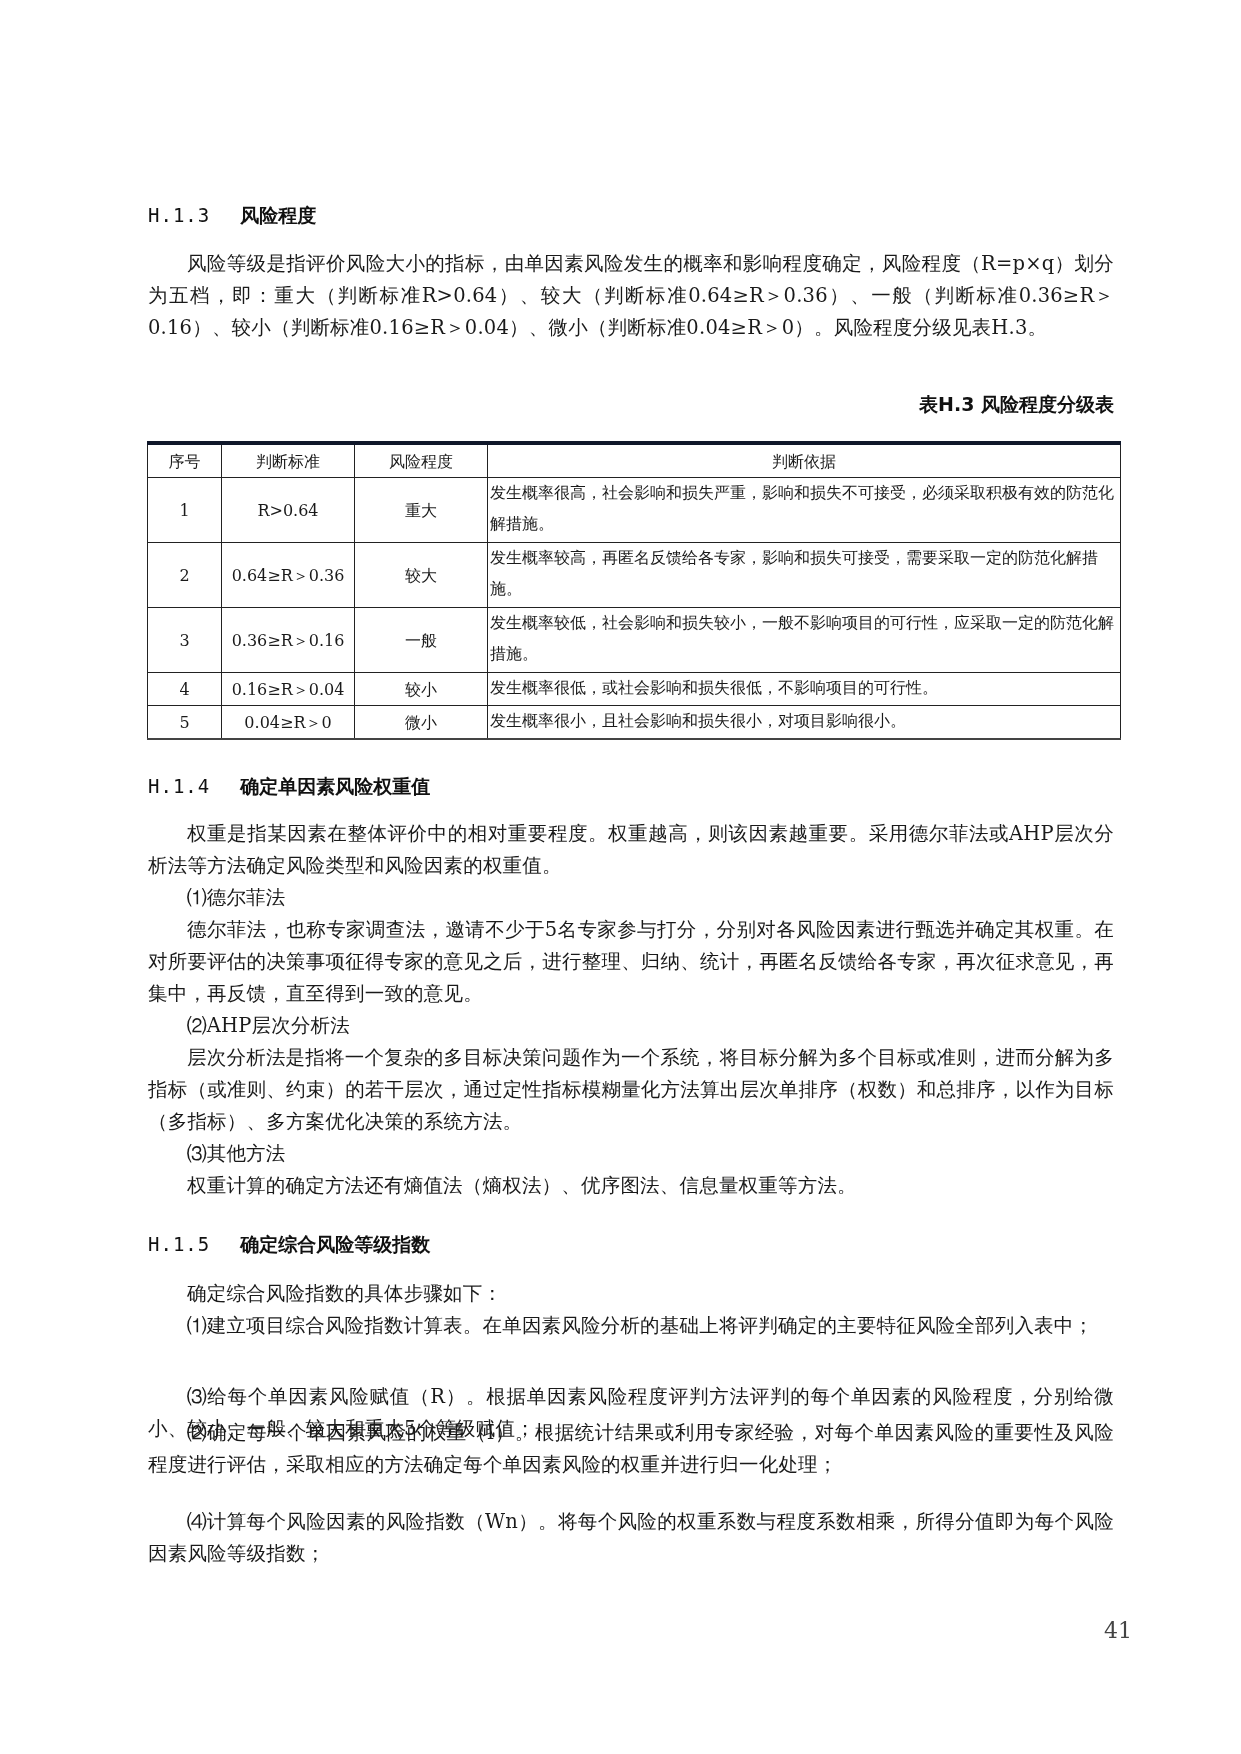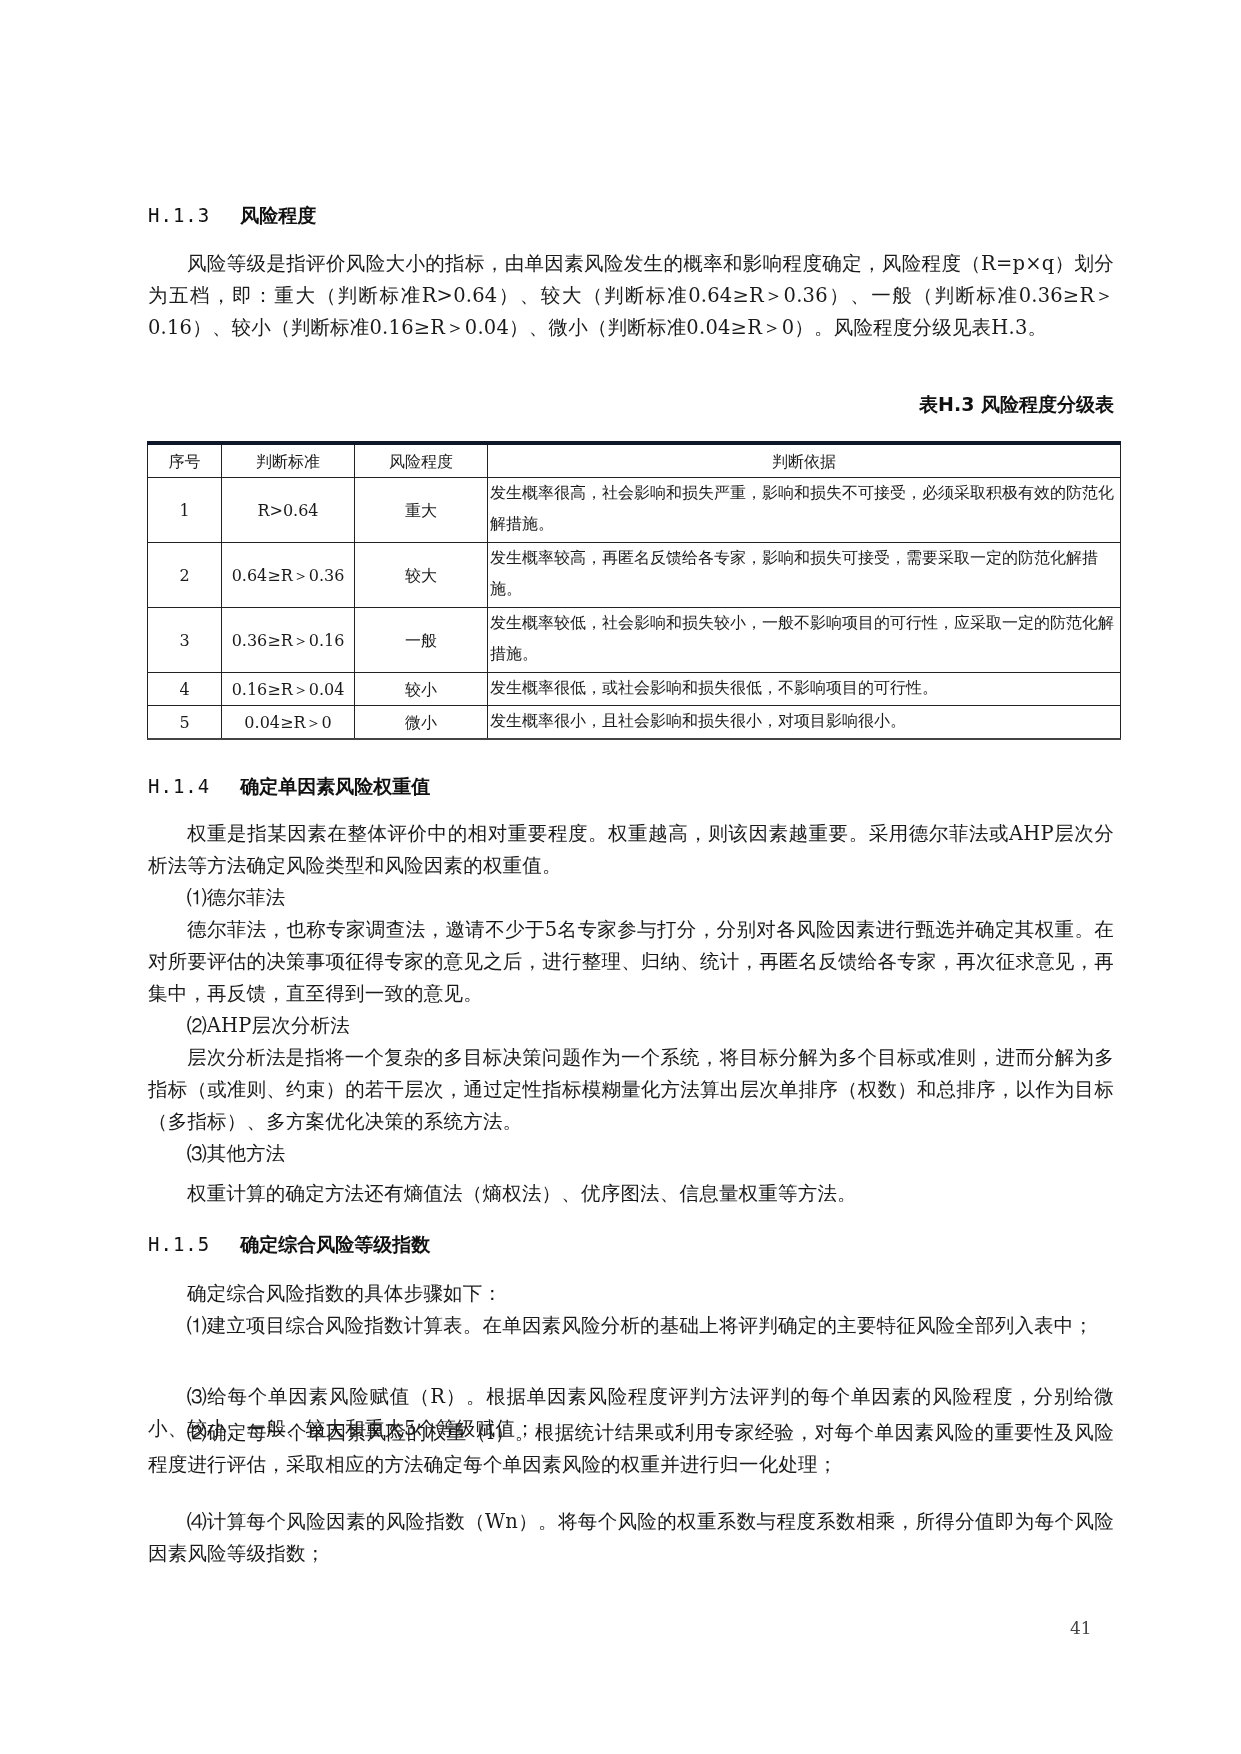--- a/index.html
+++ b/index.html
@@ -38,22 +38,22 @@
   table.risk th, table.risk td {
     border: 1px solid #222; padding: 0 2px; line-height: 31px;
   }
   table.risk th { font-weight: normal; text-align: center; height: 32px; border-top: 4px solid #0f172a; }
   table.risk td.c { text-align: center; }
   table.risk td.basis { text-align: left; font-size: 16px; font-family: Liberation Mono, monospace; }
   table.risk tr.tall td { height: 64px; }
   table.risk tr.short td { height: 32px; }
   table.risk tr:last-child td { border-bottom: 2px solid #444; }
   .pagenum {
-    position: absolute; left: 1070px; top: 1618px;
-    font-size: 17px; color: #444;
+    position: absolute; left: 1104px; top: 1618px;
+    font-size: 22px; color: #444;
   }
 </style>
 </head>
 <body>
 
 <div class="page">
 
   <div class="heading" style="top:203px;">
     <span class="num">H.1.3</span><span>风险程度</span>
   </div>
@@ -112,21 +112,21 @@
 
   <div class="heading" style="top:774px;">
     <span class="num">H.1.4</span><span>确定单因素风险权重值</span>
   </div>
   <div class="para indent" style="top:818px;">权重是指某因素在整体评价中的相对重要程度。权重越高，则该因素越重要。采用德尔菲法或AHP层次分析法等方法确定风险类型和风险因素的权重值。</div>
   <div class="para indent" style="top:882px;">⑴德尔菲法</div>
   <div class="para indent" style="top:914px;">德尔菲法，也称专家调查法，邀请不少于5名专家参与打分，分别对各风险因素进行甄选并确定其权重。在对所要评估的决策事项征得专家的意见之后，进行整理、归纳、统计，再匿名反馈给各专家，再次征求意见，再集中，再反馈，直至得到一致的意见。</div>
   <div class="para indent" style="top:1010px;">⑵AHP层次分析法</div>
   <div class="para indent" style="top:1042px;">层次分析法是指将一个复杂的多目标决策问题作为一个系统，将目标分解为多个目标或准则，进而分解为多指标（或准则、约束）的若干层次，通过定性指标模糊量化方法算出层次单排序（权数）和总排序，以作为目标（多指标）、多方案优化决策的系统方法。</div>
   <div class="para indent" style="top:1138px;">⑶其他方法</div>
-  <div class="para indent" style="top:1170px;margin-top:8px;">权重计算的确定方法还有熵值法（熵权法）、优序图法、信息量权重等方法。</div>
+  <div class="para indent" style="top:1170px;">权重计算的确定方法还有熵值法（熵权法）、优序图法、信息量权重等方法。</div>
 
   <div class="heading" style="top:1232px;">
     <span class="num">H.1.5</span><span>确定综合风险等级指数</span>
   </div>
   <div class="para indent" style="top:1278px;">确定综合风险指数的具体步骤如下：</div>
   <div class="para indent" style="top:1310px;">⑴建立项目综合风险指数计算表。在单因素风险分析的基础上将评判确定的主要特征风险全部列入表中；</div>
   <div class="para indent" style="top:1408px;margin-top:9px;">⑵确定每一个单因素风险的权重（I）。根据统计结果或利用专家经验，对每个单因素风险的重要性及风险程度进行评估，采取相应的方法确定每个单因素风险的权重并进行归一化处理；</div>
   <div class="para indent" style="top:1381px;">⑶给每个单因素风险赋值（R）。根据单因素风险程度评判方法评判的每个单因素的风险程度，分别给微小、较小、一般、较大和重大5个等级赋值；</div>
   <div class="para indent" style="top:1506px;">⑷计算每个风险因素的风险指数（Wn）。将每个风险的权重系数与程度系数相乘，所得分值即为每个风险因素风险等级指数；</div>
 </div>

